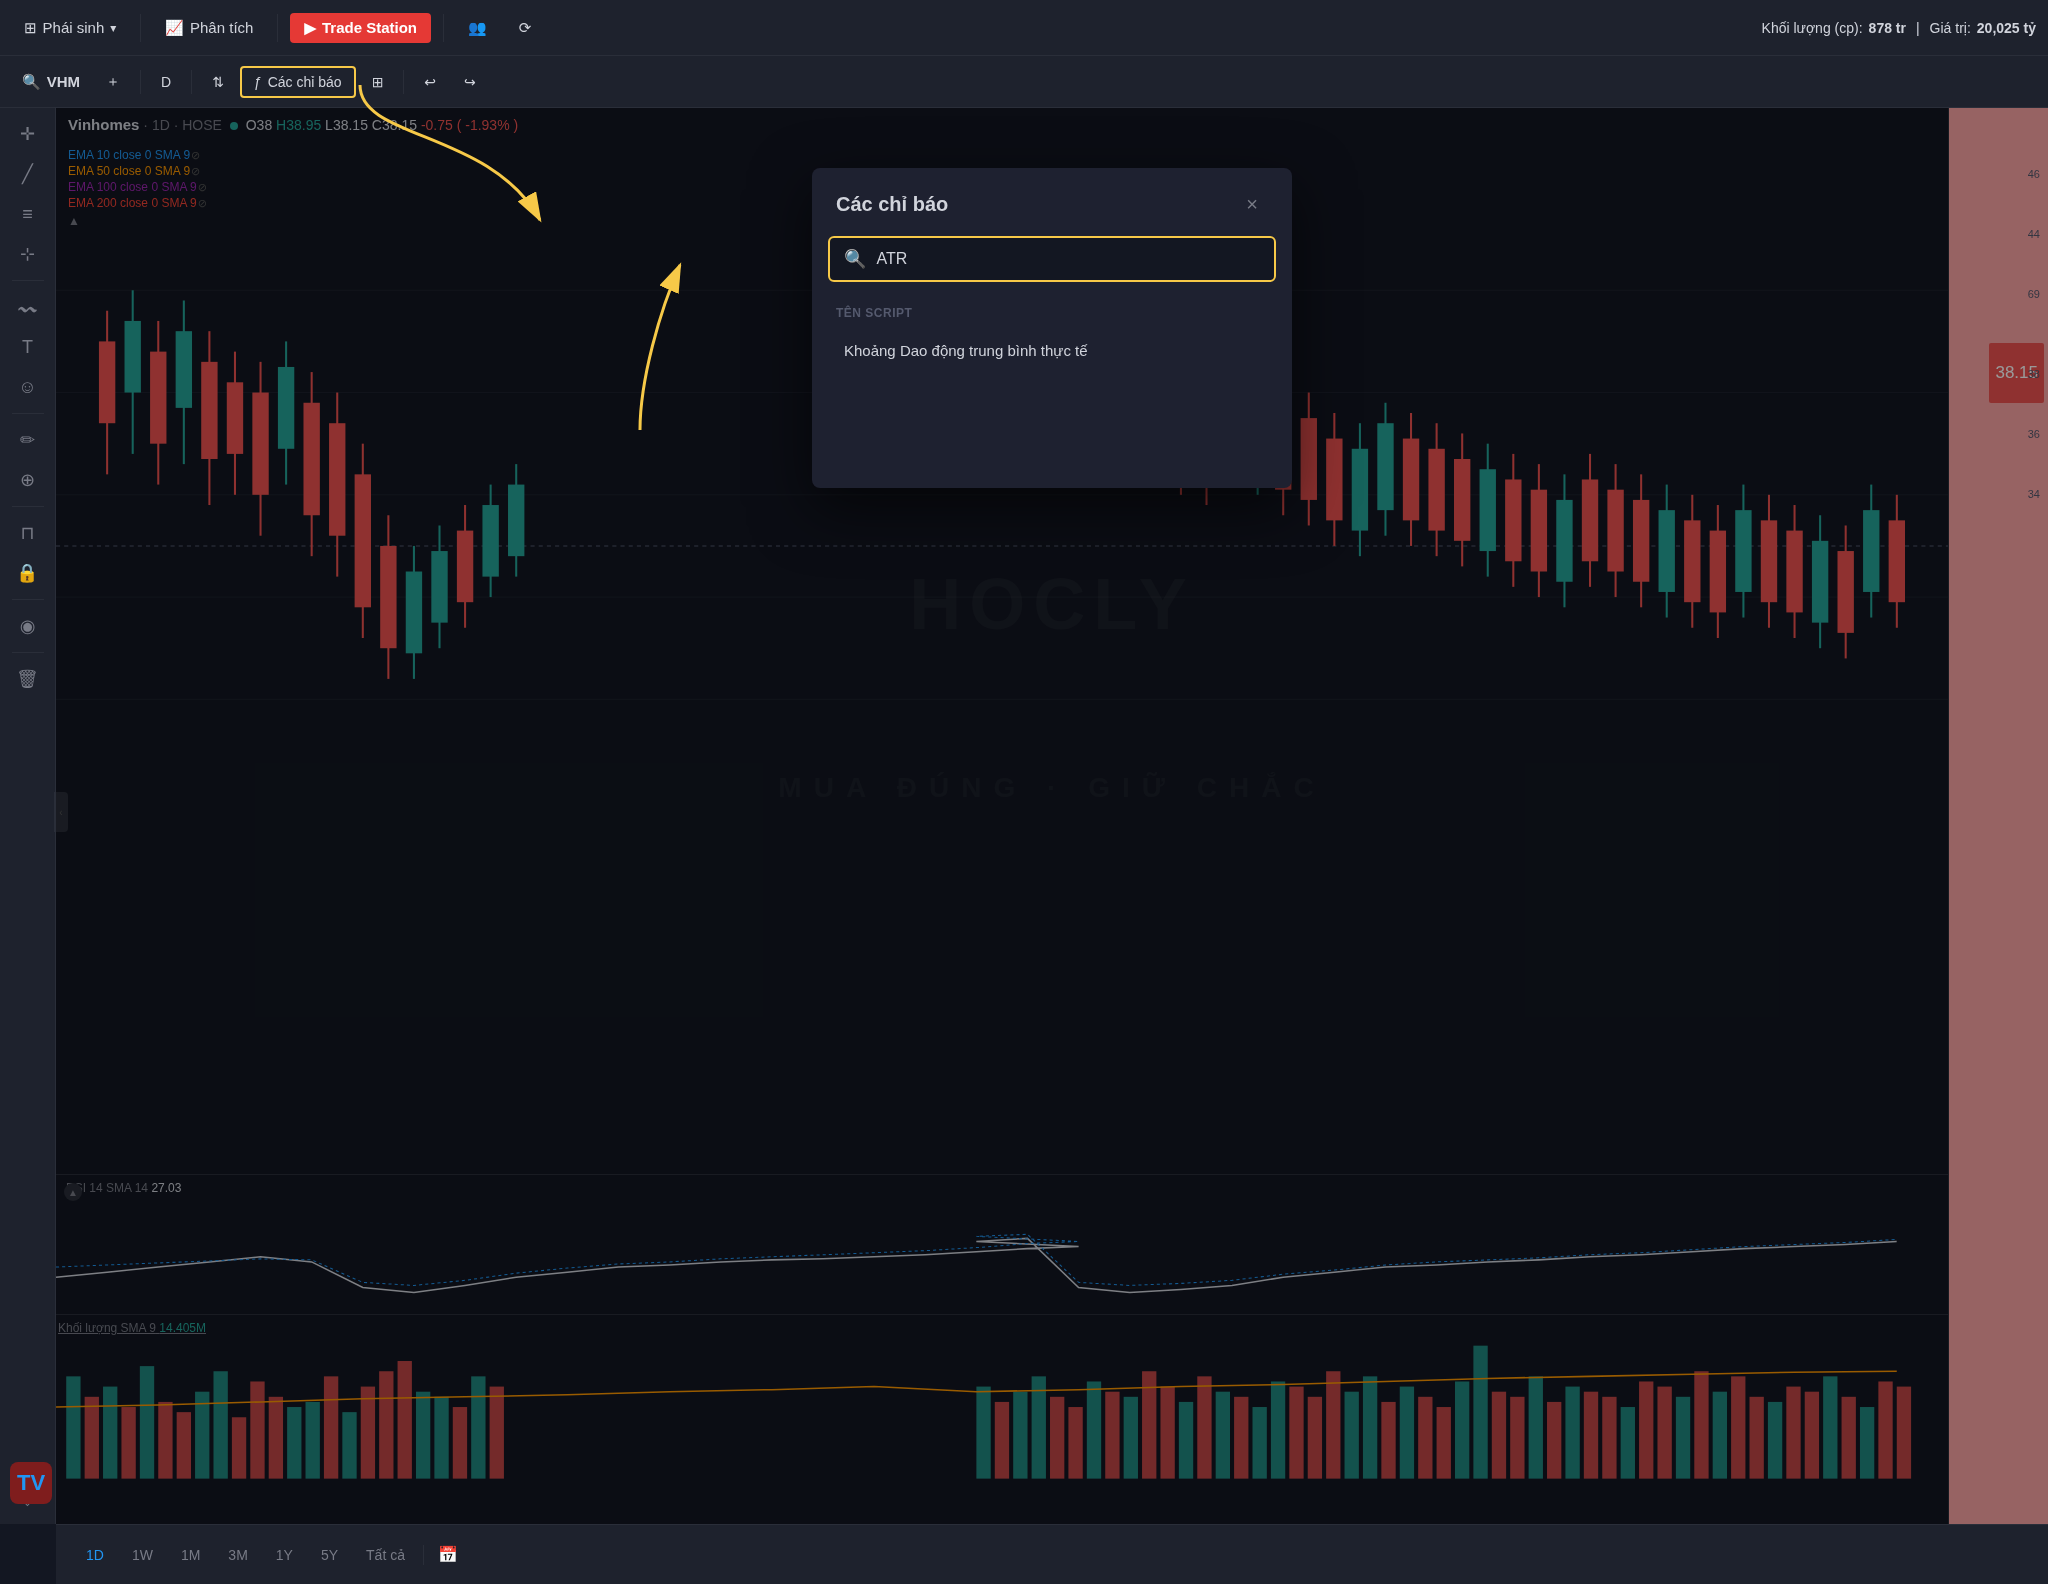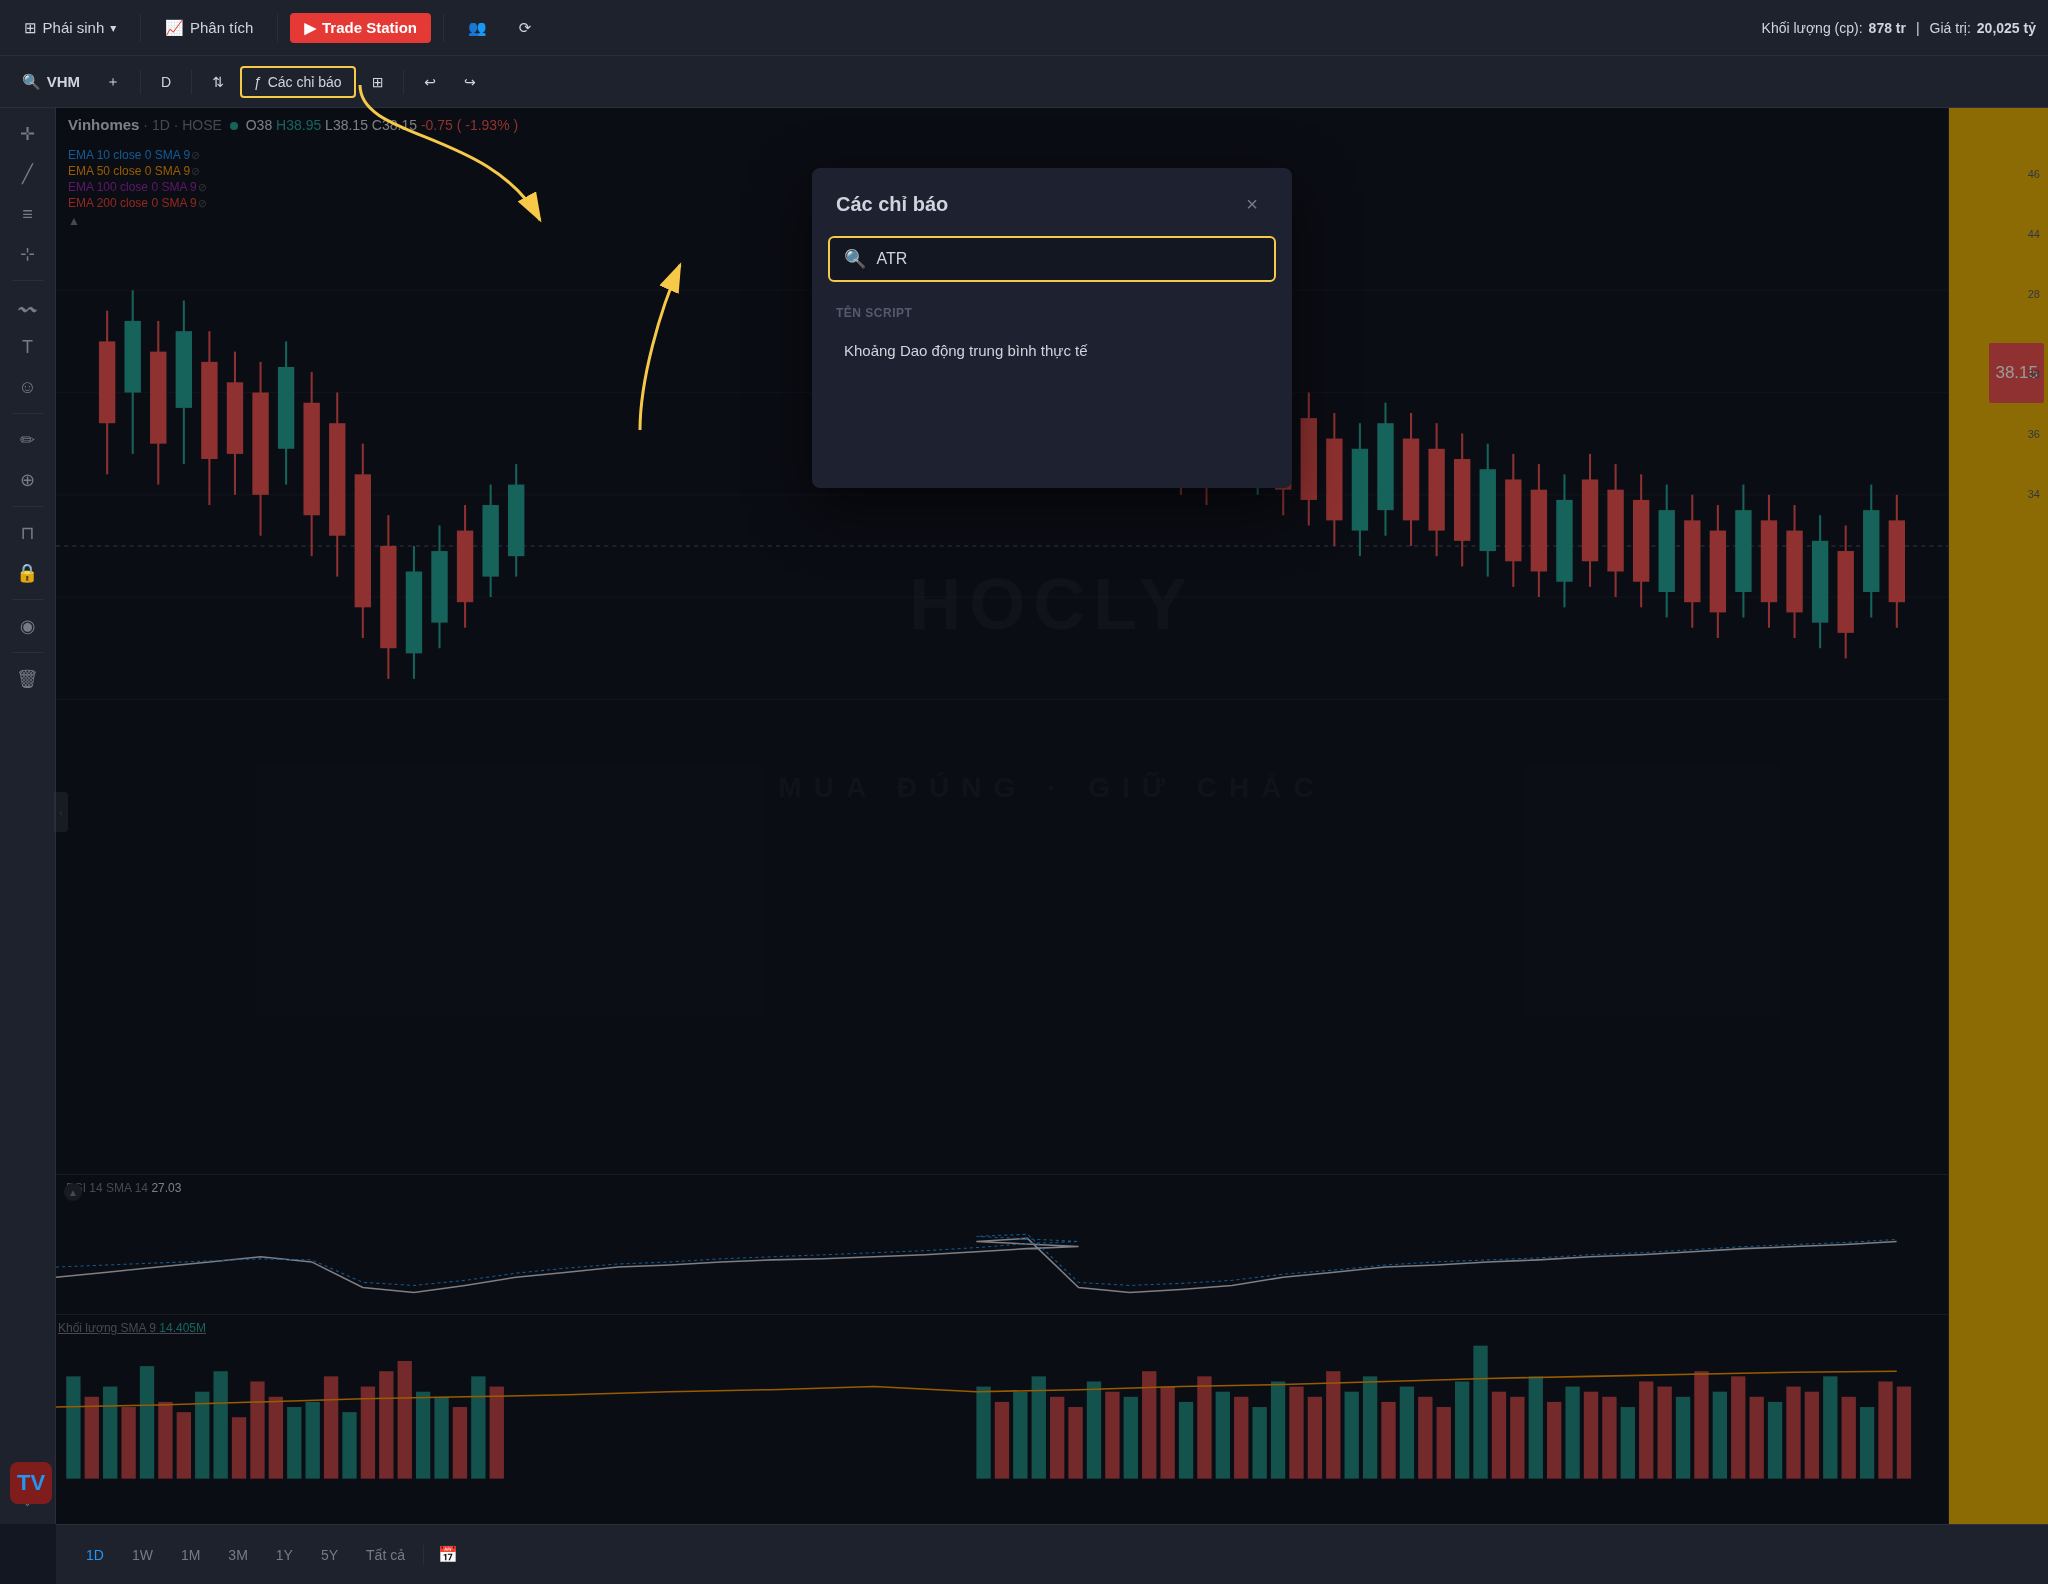--- a/index.html
+++ b/index.html
@@ -456,21 +456,21 @@
       z-index: 5;
     }
 
     
     .price-scale {
       position: absolute;
       right: 0;
       top: 0;
       width: 100px;
       bottom: 0;
-      background: #eab308;
+      background: #fca5a5;
       border-left: 1px solid #2a2e39;
       z-index: 3;
     }
     .price-label {
       position: absolute;
       right: 8px;
       font-size: 11px;
       color: #555a6e;
     }
     .price-label-box {
@@ -894,21 +894,21 @@
       <rect x="1782" y="65" width="14" height="95" fill="#ef5350" opacity="0.8"></rect>
       <rect x="1800" y="70" width="14" height="90" fill="#ef5350" opacity="0.8"></rect>
 
       <polyline points="0,90 100,88 200,85 300,82 400,80 500,78 600,75 700,73 800,70 900,75 1000,73 1100,70 1200,68 1300,65 1400,62 1500,60 1600,58 1700,56 1800,55" fill="none" stroke="#ff9800" stroke-width="1.5"></polyline>
     </svg>
   </div>
 
   <div class="price-scale">
     <div class="price-label" style="top:60px;">46</div>
     <div class="price-label" style="top:120px;">44</div>
-    <div class="price-label" style="top:180px;">28</div>
+    <div class="price-label" style="top:180px;">69</div>
     <div class="price-label-box" style="top:235px;">38.15</div>
     <div class="price-label" style="top:260px;">38</div>
     <div class="price-label" style="top:320px;">36</div>
     <div class="price-label" style="top:380px;">34</div>
   </div>
 </div>
 
 <div class="tv-logo">TV</div>
 
 <div class="collapse-handle">‹</div>

